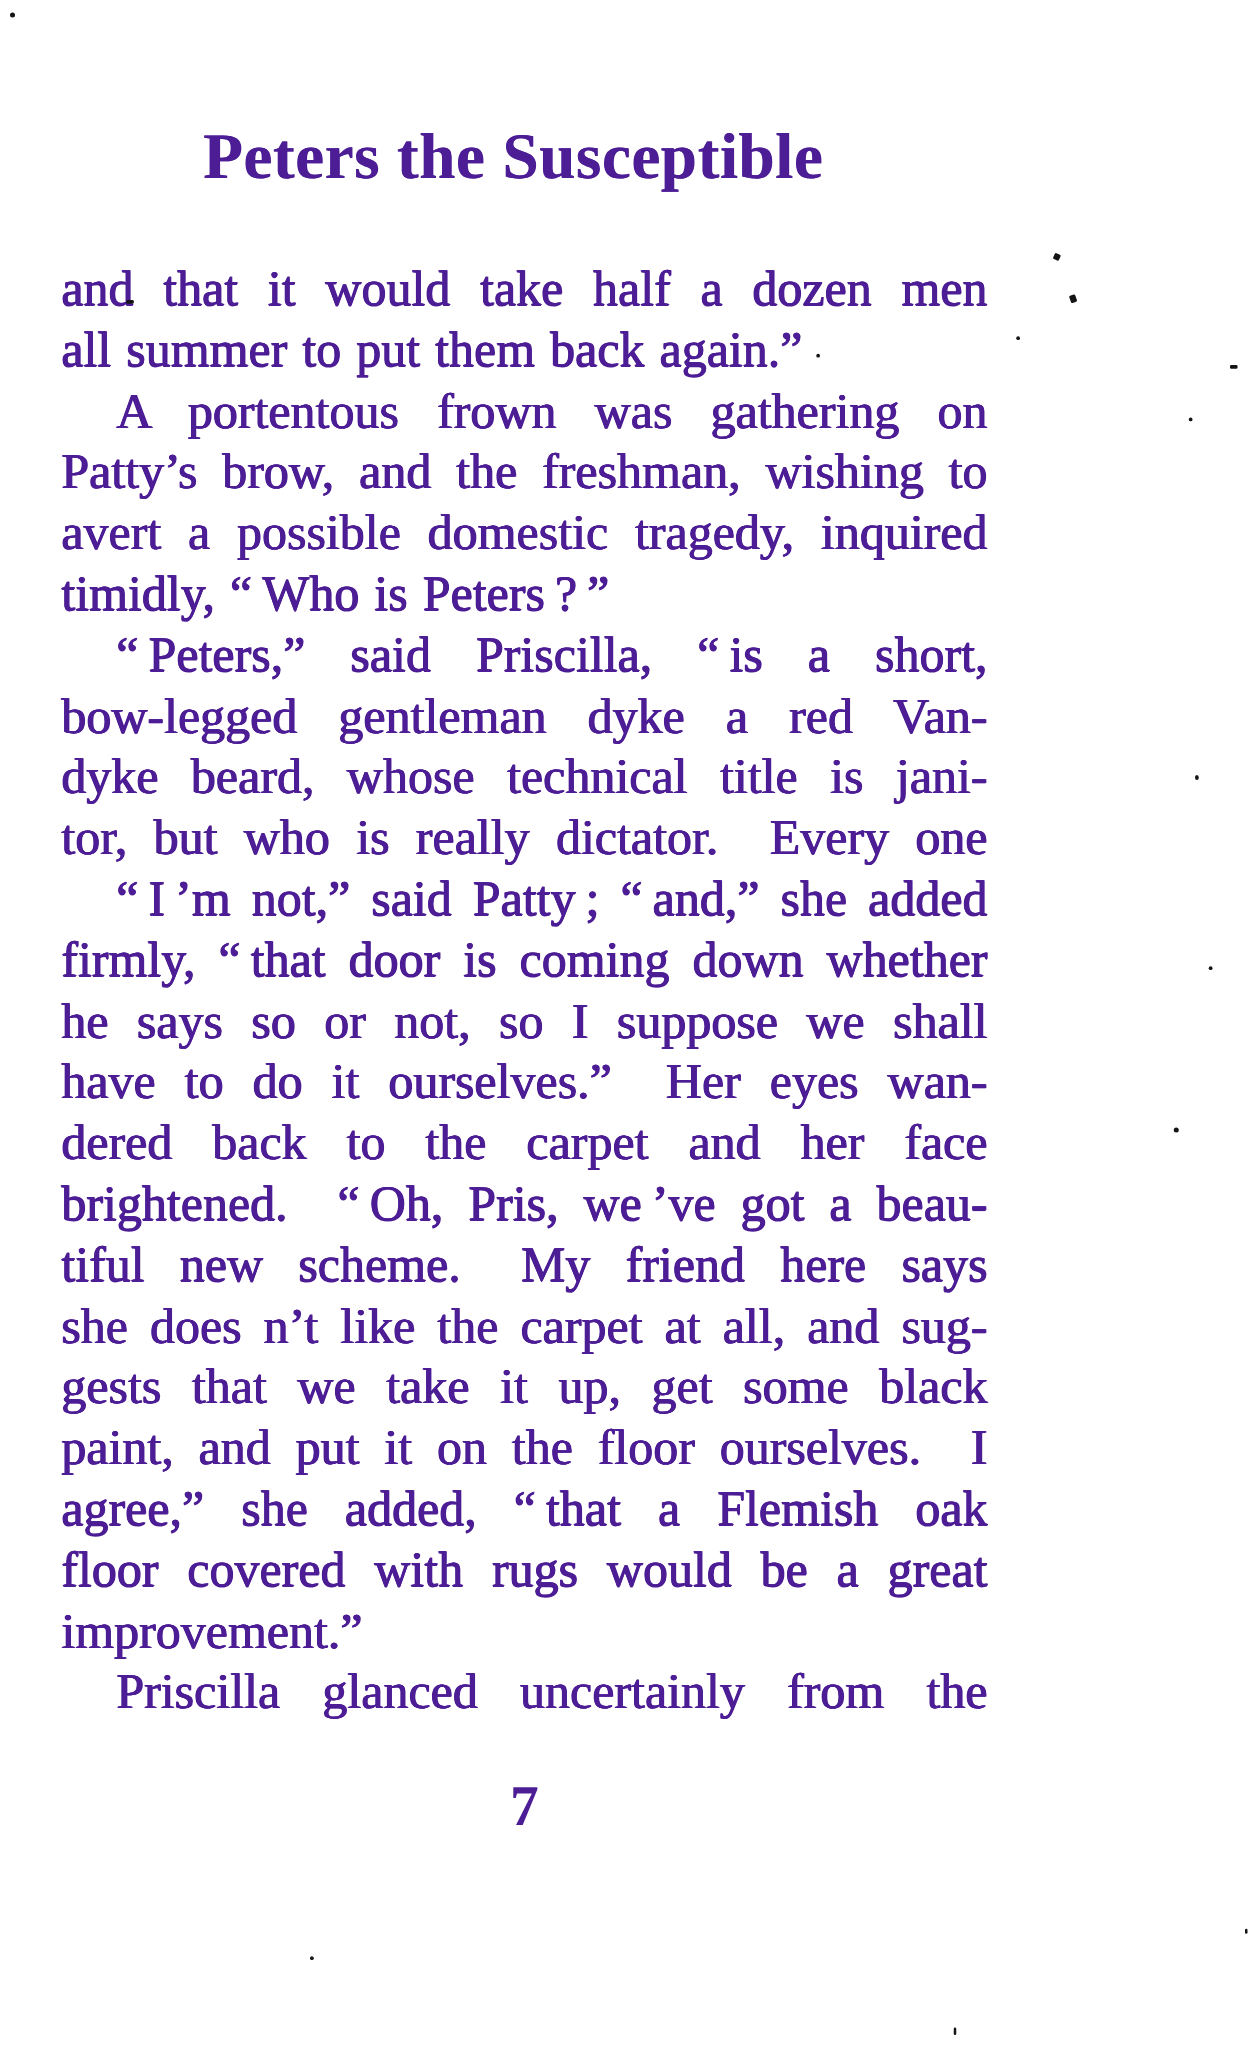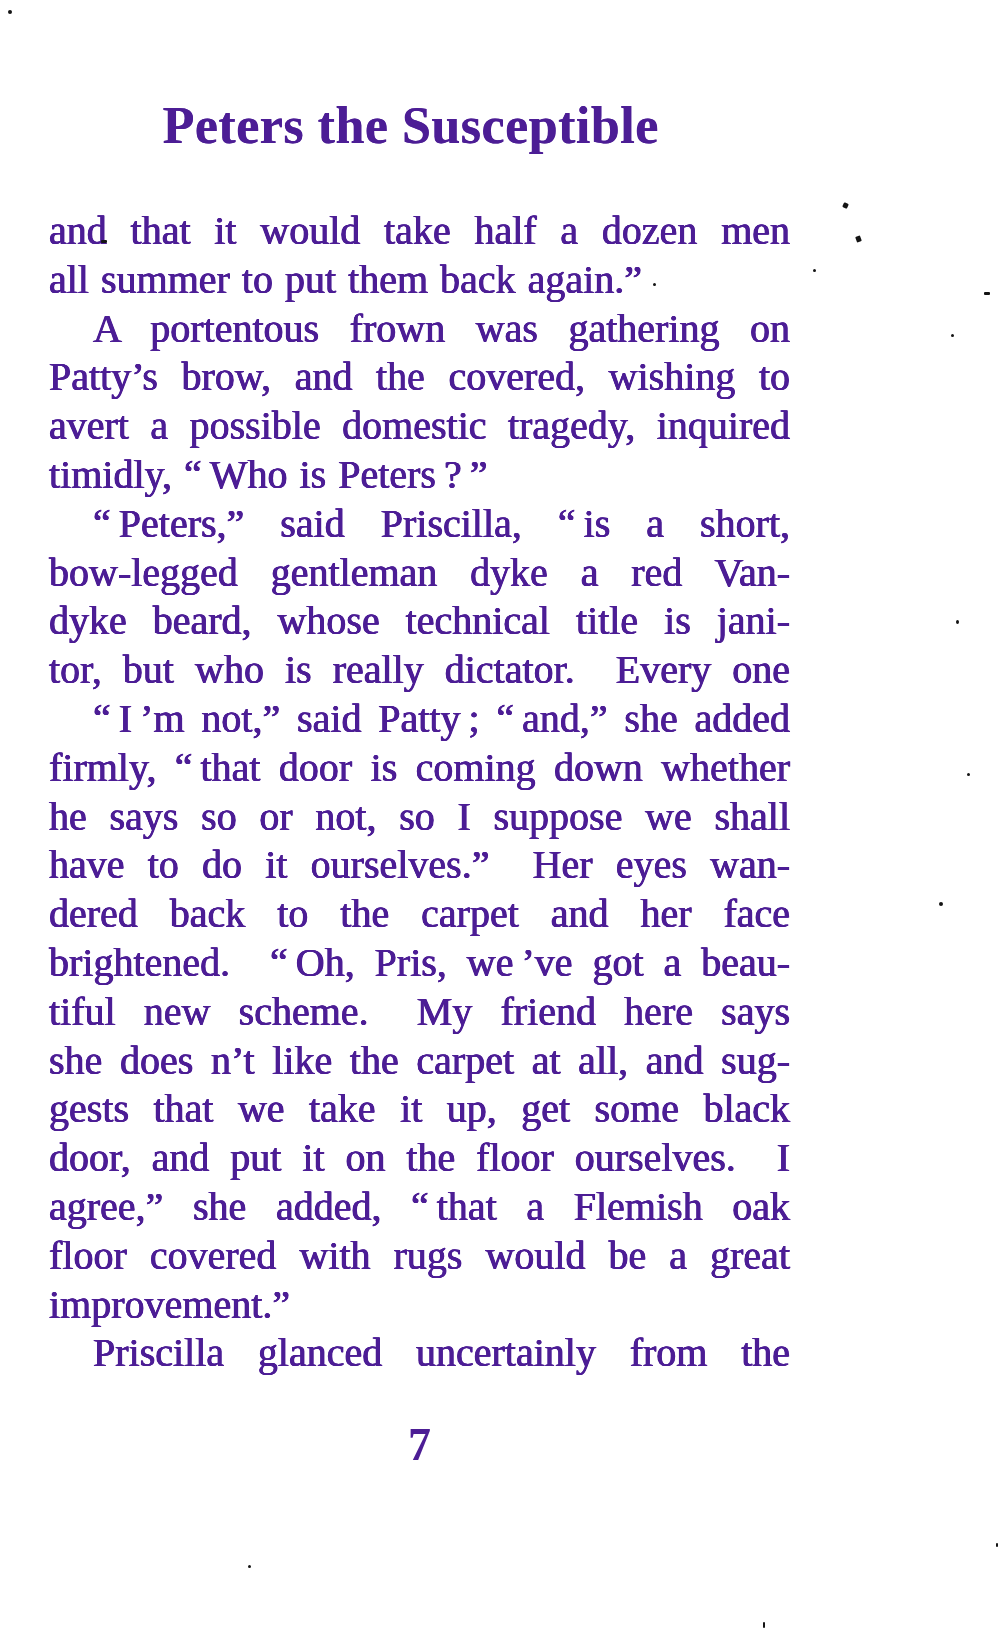--- a/index.html
+++ b/index.html
@@ -63,37 +63,37 @@
 <body>
 
 <div class="page">
 
   <h1 class="title">Peters the Susceptible</h1>
 
   <div class="text">
     <div class="line">and that it would take half a dozen men</div>
     <div class="line end">all summer to put them back again.”</div>
     <div class="line indent">A portentous frown was gathering on</div>
-    <div class="line">Patty’s brow, and the covered, wishing to</div>
+    <div class="line">Patty’s brow, and the freshman, wishing to</div>
     <div class="line">avert a possible domestic tragedy, inquired</div>
     <div class="line end">timidly, “ Who is Peters ? ”</div>
     <div class="line indent">“ Peters,” said Priscilla, “ is a short,</div>
     <div class="line">bow-legged gentleman dyke a red Van-</div>
     <div class="line">dyke beard, whose technical title is jani-</div>
     <div class="line">tor, but who is really dictator.  Every one</div>
     <div class="line indent">“ I ’m not,” said Patty ; “ and,” she added</div>
     <div class="line">firmly, “ that door is coming down whether</div>
     <div class="line">he says so or not, so I suppose we shall</div>
     <div class="line">have to do it ourselves.”  Her eyes wan-</div>
     <div class="line">dered back to the carpet and her face</div>
     <div class="line">brightened.  “ Oh, Pris, we ’ve got a beau-</div>
     <div class="line">tiful new scheme.  My friend here says</div>
     <div class="line">she does n’t like the carpet at all, and sug-</div>
     <div class="line">gests that we take it up, get some black</div>
-    <div class="line">door, and put it on the floor ourselves.  I</div>
+    <div class="line">paint, and put it on the floor ourselves.  I</div>
     <div class="line">agree,” she added, “ that a Flemish oak</div>
     <div class="line">floor covered with rugs would be a great</div>
     <div class="line end">improvement.”</div>
     <div class="line indent">Priscilla glanced uncertainly from the</div>
   </div>
 
   <div class="pagenum">7</div>
 
   <i class="speck" style="left:8px;    top:10px;   width:4px; height:4px;"></i>
   <i class="speck tick" style="left:101px;  top:240px;  width:6px; height:3px;"></i>

